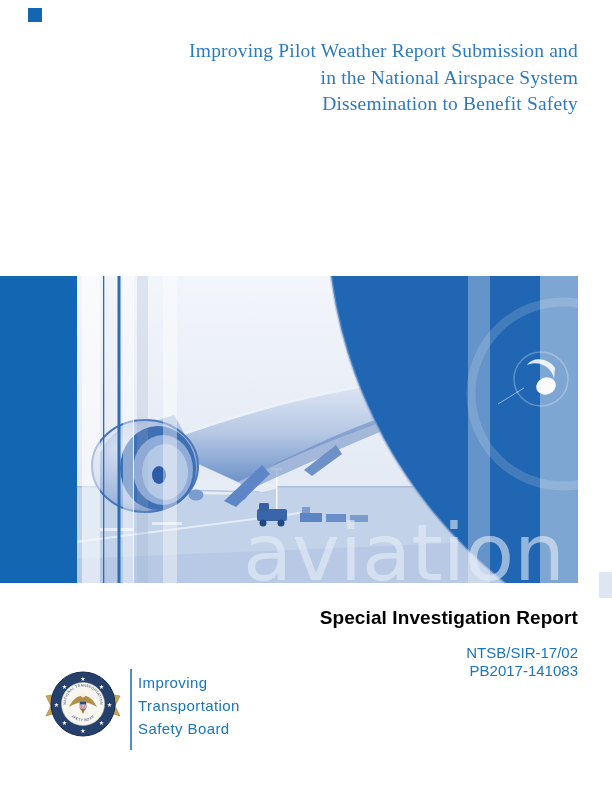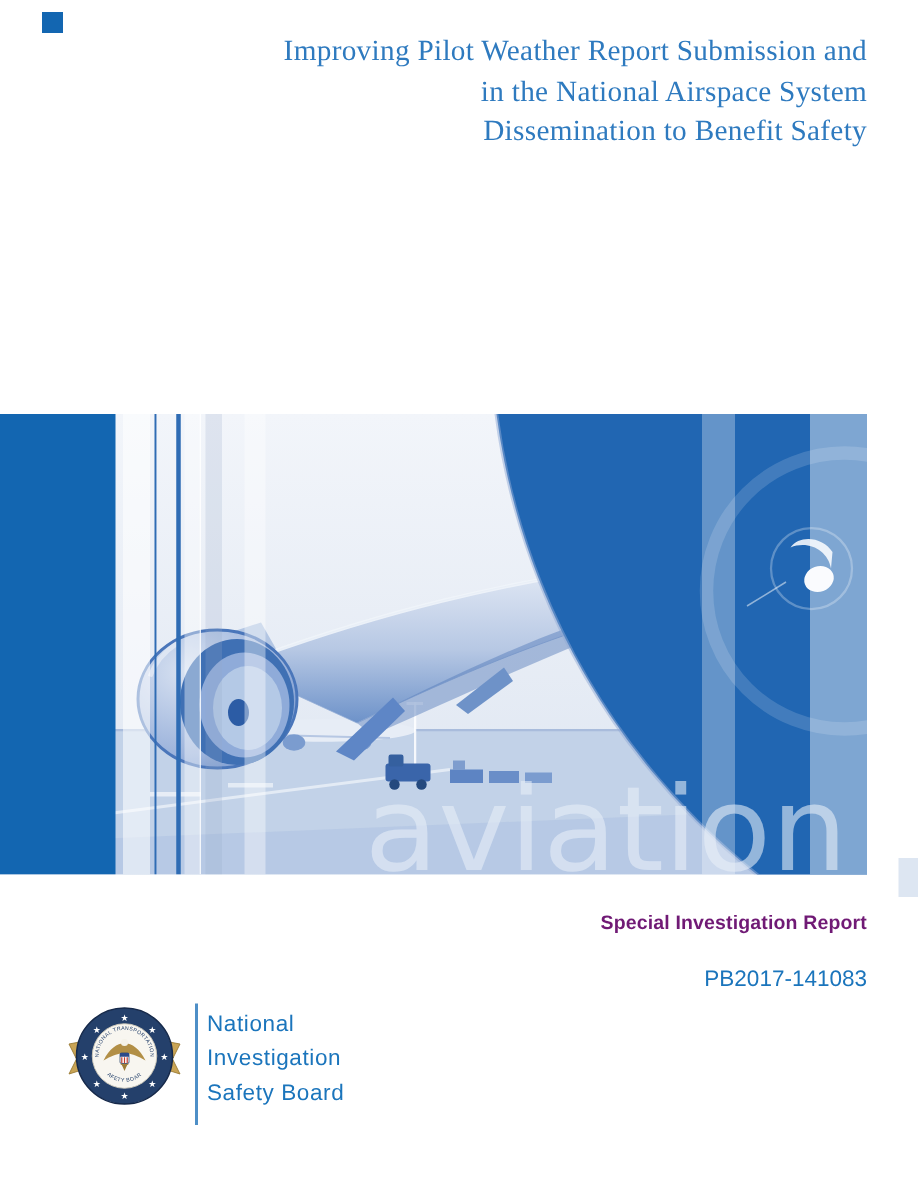--- a/index.html
+++ b/index.html
@@ -3,31 +3,31 @@
 <meta charset="utf-8">
 <style>
   html,body{margin:0;padding:0;background:#888;}
   .page{
     position:relative;width:612px;height:792px;background:#ffffff;
     overflow:hidden;font-family:"Liberation Sans",sans-serif;
     margin:0 auto;
   }
   .corner-mark{position:absolute;left:28px;top:8px;width:14px;height:14px;background:#1366b1;}
   .title-block{
-    position:absolute;top:22px;right:34px;text-align:right;
+    position:absolute;top:38px;right:34px;text-align:right;
     font-family:"Liberation Serif",serif;font-size:19.5px;line-height:26.5px;
     color:#2e7abf;letter-spacing:.2px;
   }
   .title-line{display:block;}
   .banner{position:absolute;top:276px;left:0;width:469px;height:307px;}
   .banner svg{display:block;}
   .banner-corner-accent{position:absolute;left:599px;top:572px;width:13px;height:26px;background:#dde6f2;}
   .report-type{
     position:absolute;top:607px;right:34px;
-    font-size:13px;font-weight:bold;color:#701a75;letter-spacing:.1px;
+    font-size:19px;font-weight:bold;color:#000000;letter-spacing:.1px;
   }
   .report-ids{
     position:absolute;top:644px;right:34px;text-align:right;
     font-size:15px;line-height:17.5px;color:#1b75bc;
   }
   .report-ids span{display:block;}
   .seal-wrap{position:absolute;left:45px;top:666px;width:76px;height:76px;}
   .separator{position:absolute;left:130px;top:669px;width:2px;height:81px;background:#4e8fc7;}
   .agency-name{
     position:absolute;left:138px;top:672px;
@@ -145,20 +145,21 @@
 
       <text x="243" y="304" font-family="DejaVu Sans, sans-serif" font-size="78" textLength="322" lengthAdjust="spacingAndGlyphs" fill="#e9f0f9" opacity="0.58">aviation</text>
     </svg>
   </div>
 
   <div class="banner-corner-accent"></div>
 
   <div class="report-type">Special Investigation Report</div>
 
   <div class="report-ids">
+    <span>NTSB/SIR-17/02</span>
     <span>PB2017-141083</span>
   </div>
 
   <div class="seal-wrap">
     <svg width="76" height="76" viewBox="-38 -38 76 76">
 
       <g>
         <path d="M -37,-8 L -21,-11 L -21,7 L -37,12 L -32,2 Z" fill="#c9a455" stroke="#9a7a33" stroke-width="0.6"></path>
         <path d="M 37,-8 L 21,-11 L 21,7 L 37,12 L 32,2 Z" fill="#c9a455" stroke="#9a7a33" stroke-width="0.6"></path>
         <text x="-28" y="3" font-size="4.2" fill="#53401a" text-anchor="middle" transform="rotate(-8 -28 3)" font-family="Liberation Sans, sans-serif">1967</text>
@@ -191,18 +192,18 @@
         <rect x="-3" y="-2" width="6" height="7" rx="1" fill="#ffffff" stroke="#24406b" stroke-width="0.5"></rect>
         <rect x="-3" y="-2" width="6" height="2.5" fill="#2c4a8a"></rect>
         <path d="M -1.8,0.8 V 4.6 M 0,0.8 V 4.9 M 1.8,0.8 V 4.6" stroke="#c0392b" stroke-width="0.8" fill="none"></path>
       </g>
     </svg>
   </div>
 
   <div class="separator"></div>
 
   <div class="agency-name">
-    <span>National</span>
-    <span>Investigation</span>
+    <span>Improving</span>
+    <span>Transportation</span>
     <span>Safety Board</span>
   </div>
 
 </div>
 
 </body></html>

